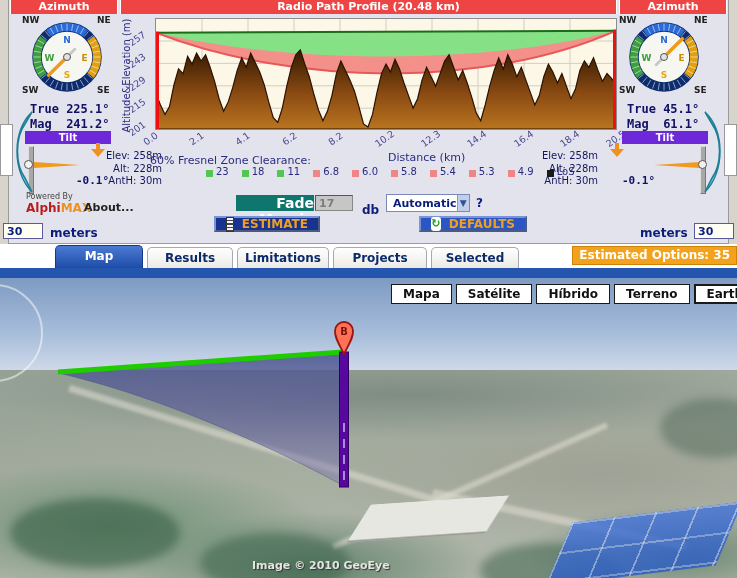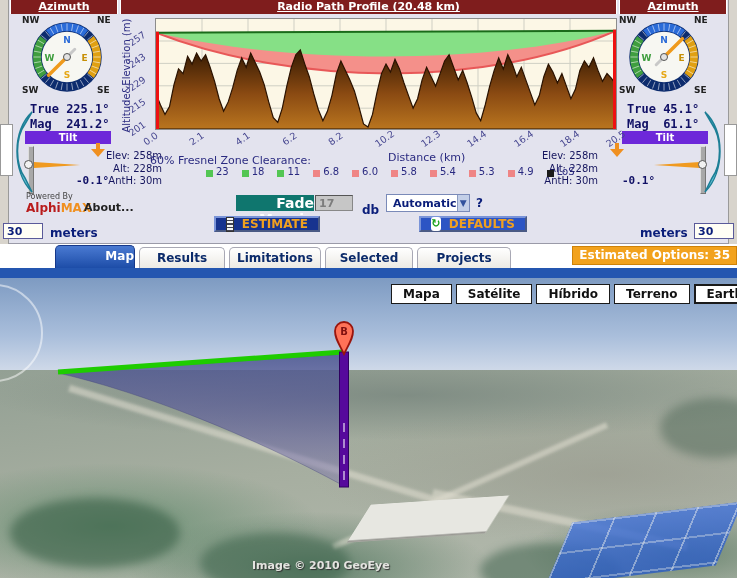--- a/index.html
+++ b/index.html
@@ -6,21 +6,21 @@
   html,body { background:#fff; }
   body { font-family:"DejaVu Sans", sans-serif; }
   .app { position:relative; width:737px; height:578px; overflow:hidden; background:#fff; }
 
   
   .top-panel { position:absolute; left:0; top:0; width:737px; height:244px; background:#e3e3ee; border-bottom:1px solid #9a9aa8; }
   .gutter { position:absolute; top:0; width:9px; height:244px; background:#d8d4cc; }
   .gutter.left { left:0; border-right:1px solid #9a9a9a; }
   .gutter.right { right:0; border-left:1px solid #9a9a9a; }
 
-  .hdr-bar { position:absolute; top:0; height:14px; background:#7f1d1d; color:#fff; font-size:11px; font-weight:bold; text-align:center; line-height:14px; border-left:1px solid #fff; border-right:1px solid #fff;text-decoration:underline; }
+  .hdr-bar { position:absolute; top:0; height:14px; background:#ef4444; color:#fff; font-size:11px; font-weight:bold; text-align:center; line-height:14px; border-left:1px solid #fff; border-right:1px solid #fff; }
 
   .corner-lbl { position:absolute; font-size:9px; font-weight:bold; color:#222; }
   .truemag { position:absolute; font-family:"DejaVu Sans Mono", monospace; font-size:12px; font-weight:bold; color:#101065; white-space:pre; }
   .tilt-hdr { position:absolute; height:13px; background:#6d28d9; color:#fff; font-size:10px; font-weight:bold; text-align:center; line-height:13px; }
   .tilt-track { position:absolute; width:6px; height:48px; background:#a8a8a8; border:1px solid #777; border-top-color:#ddd; border-left-color:#ddd; }
   .tilt-handle { position:absolute; width:9px; height:9px; background:#f2f2f2; border:1px solid #555; border-radius:50%; }
   .needle-r { position:absolute; width:0; height:0; border-top:3px solid transparent; border-bottom:3px solid transparent; border-left:46px solid #f09a20; }
   .needle-l { position:absolute; width:0; height:0; border-top:3px solid transparent; border-bottom:3px solid transparent; border-right:46px solid #f09a20; }
   .tilt-val { position:absolute; font-family:"DejaVu Sans Mono", monospace; font-size:11px; font-weight:bold; color:#101065; }
   .dn-arrow { position:absolute; width:14px; height:15px; }
@@ -376,25 +376,25 @@
       <path d="M28,4 C8,22 8,64 28,84 L21,70 C11,56 11,30 21,16 Z" fill="#66c2d6" stroke="#1d7f96" stroke-width="1.5"></path>
     </svg>
     <div class="white-box" style="right:0;"></div>
     <svg class="crescent" style="right:4px; transform:scaleX(-1);" viewBox="0 0 32 88">
       <path d="M28,4 C8,22 8,64 28,84 L21,70 C11,56 11,30 21,16 Z" fill="#66c2d6" stroke="#1d7f96" stroke-width="1.5"></path>
     </svg>
   </div>
 
   <div class="tab-bar">
     <div class="tabs">
-      <div class="tab active" style="width:80px;text-align:right;">Map</div>
+      <div class="tab active" style="width:88px;">Map</div>
       <div class="tab" style="width:86px;">Results</div>
       <div class="tab" style="width:92px;">Limitations</div>
+      <div class="tab" style="width:94px;">Projects</div>
       <div class="tab" style="width:88px;">Selected</div>
-      <div class="tab" style="width:94px;">Projects</div>
     </div>
     <div class="badge">Estimated Options: 35</div>
   </div>
   <div class="blue-bar"></div>
 
   <div class="map">
     <div class="sky"></div>
     <div class="ground"></div>
     <div class="road" style="left:60px; top:168px; width:420px; height:7px; transform:rotate(17deg);"></div>
     <div class="road" style="left:320px; top:205px; width:300px; height:6px; transform:rotate(-24deg);"></div>

